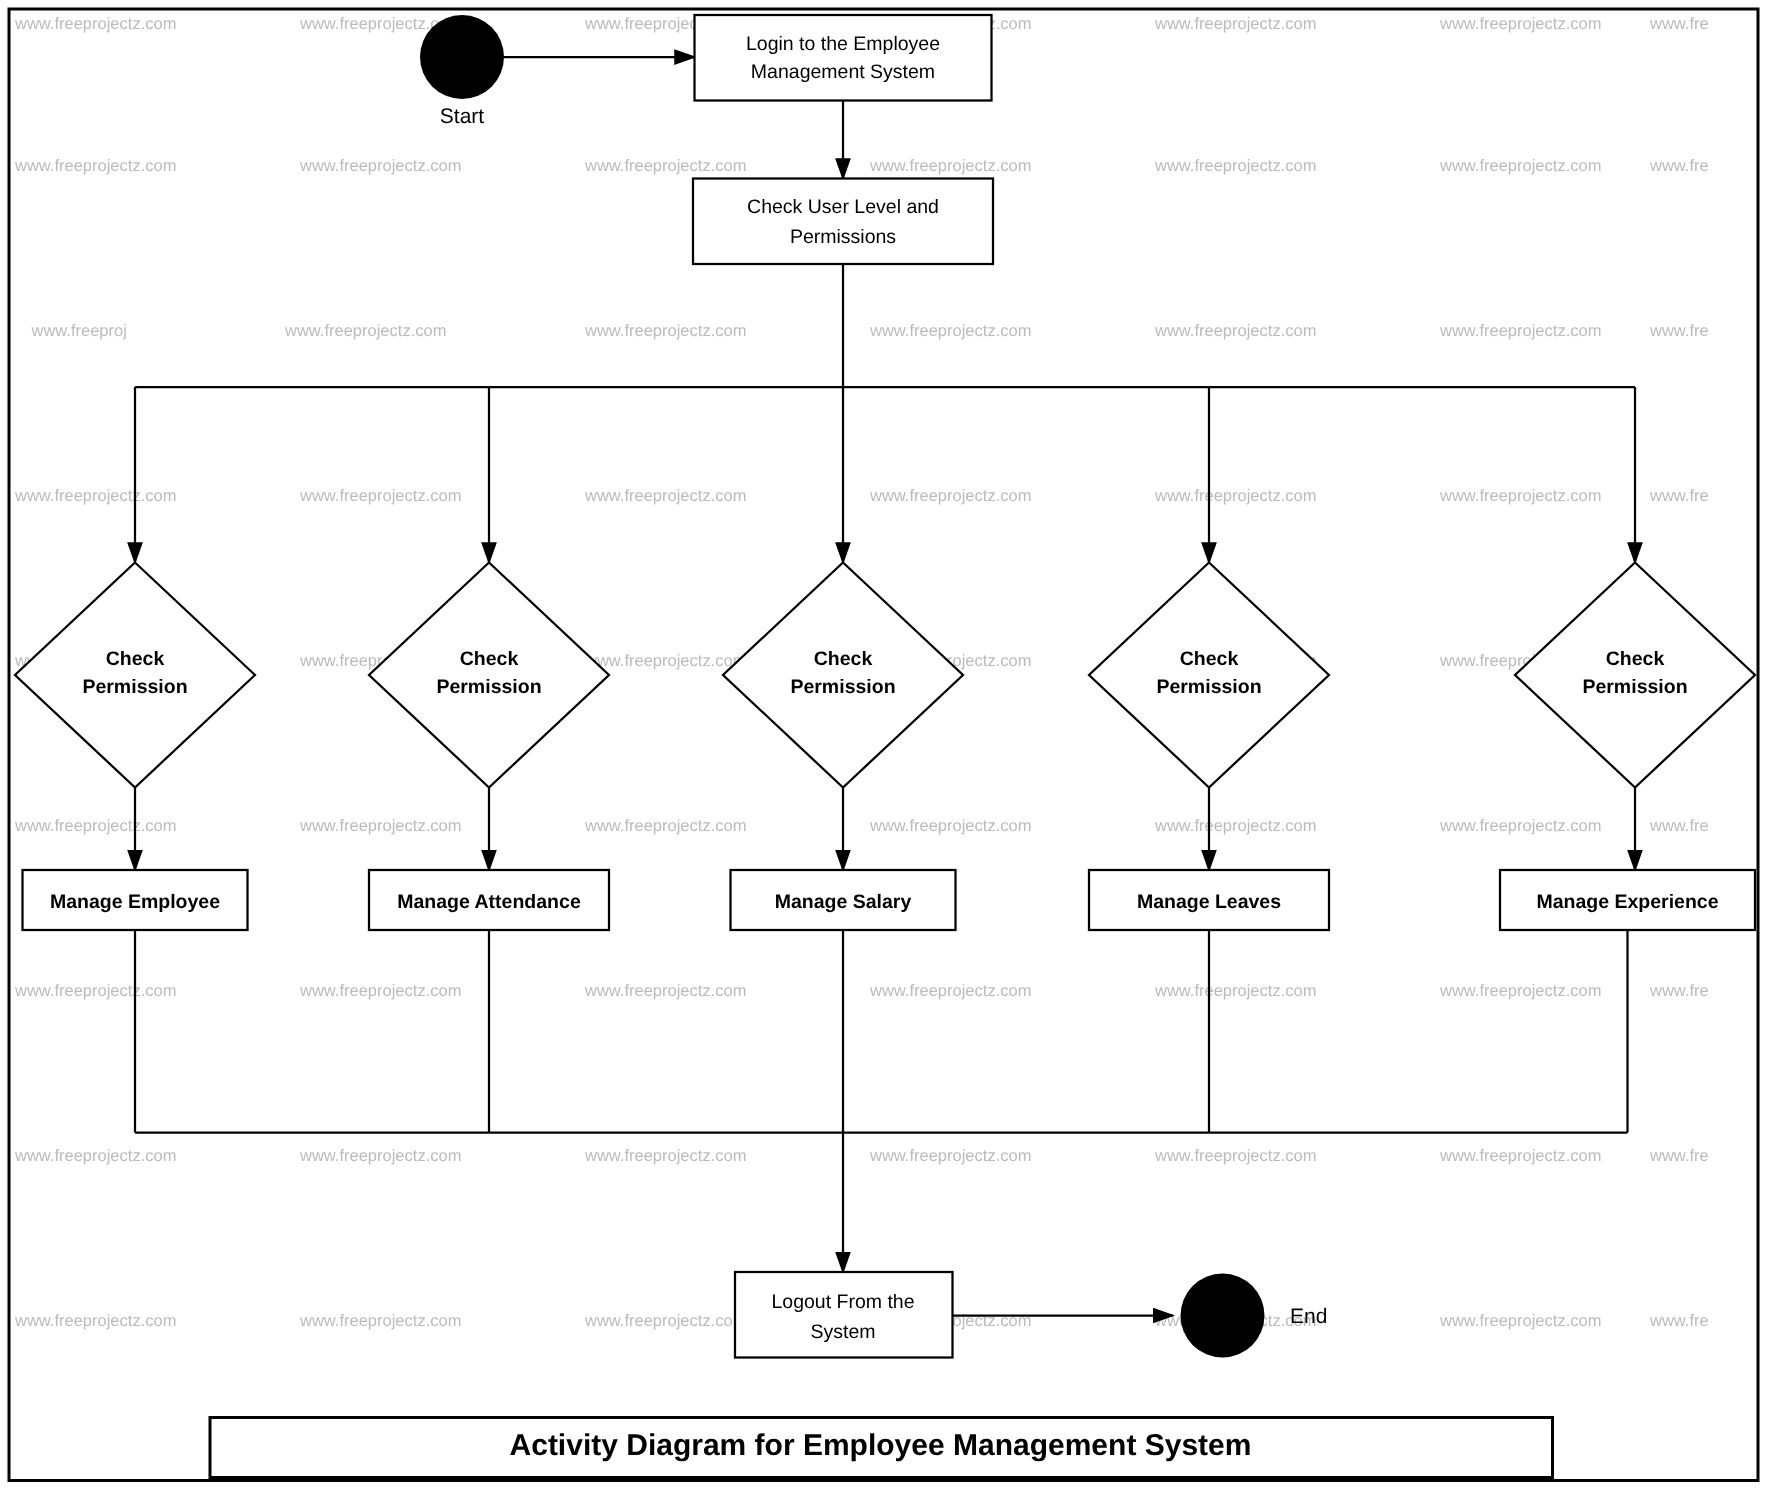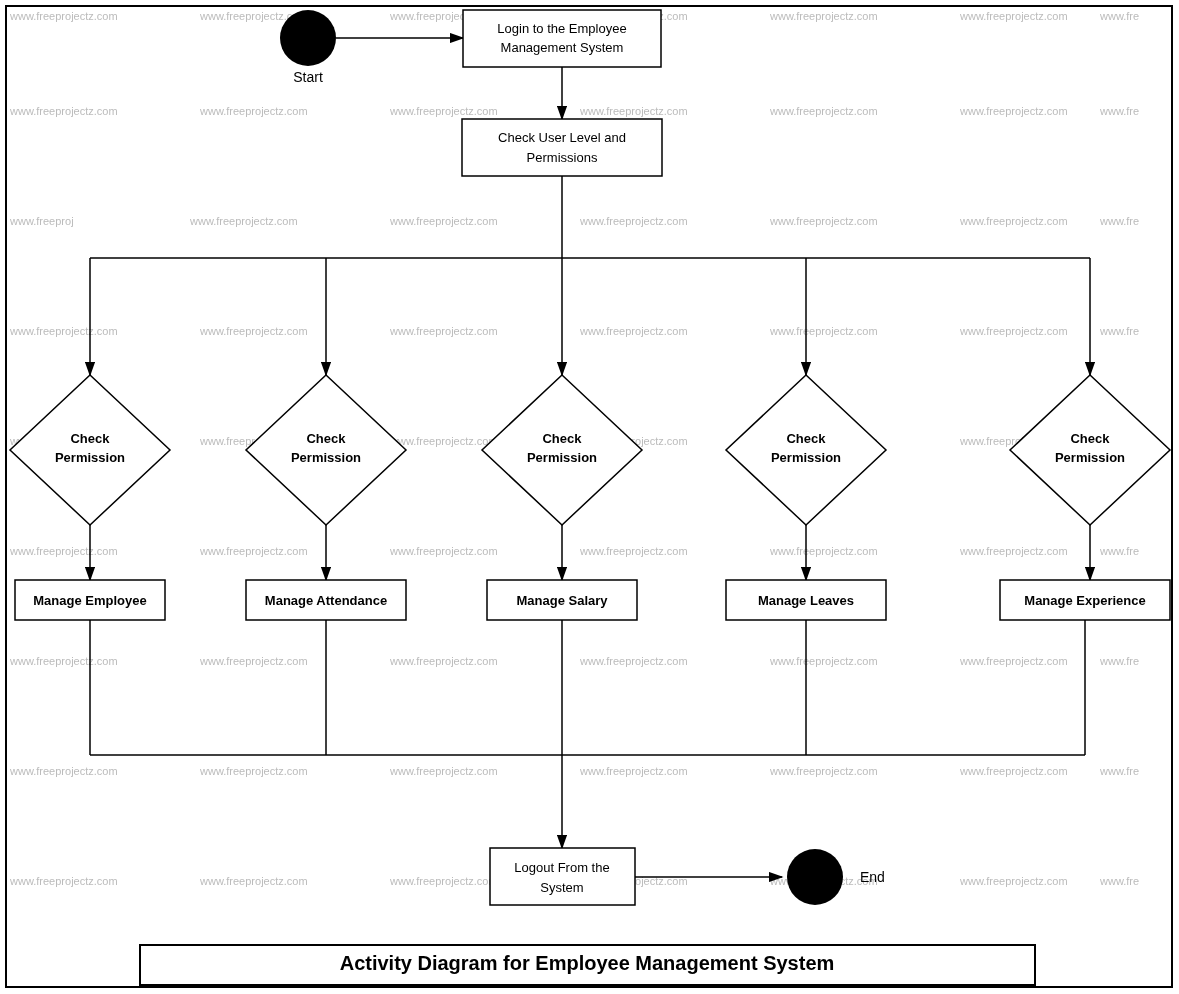--- a/index.html
+++ b/index.html
@@ -65,21 +65,21 @@
   <span class="watermark-text" style="top:10px;left:1100px">www.fre</span>
 
   <span class="watermark-text" style="top:105px;left:10px">www.freeprojectz.com</span>
   <span class="watermark-text" style="top:105px;left:200px">www.freeprojectz.com</span>
   <span class="watermark-text" style="top:105px;left:390px">www.freeprojectz.com</span>
   <span class="watermark-text" style="top:105px;left:580px">www.freeprojectz.com</span>
   <span class="watermark-text" style="top:105px;left:770px">www.freeprojectz.com</span>
   <span class="watermark-text" style="top:105px;left:960px">www.freeprojectz.com</span>
   <span class="watermark-text" style="top:105px;left:1100px">www.fre</span>
 
-  <span class="watermark-text" style="top:215px;left:10px">www.freeproj</span>
+  <span class="watermark-text" style="top:215px;left:21px">www.freeproj</span>
   <span class="watermark-text" style="top:215px;left:190px">www.freeprojectz.com</span>
   <span class="watermark-text" style="top:215px;left:390px">www.freeprojectz.com</span>
   <span class="watermark-text" style="top:215px;left:580px">www.freeprojectz.com</span>
   <span class="watermark-text" style="top:215px;left:770px">www.freeprojectz.com</span>
   <span class="watermark-text" style="top:215px;left:960px">www.freeprojectz.com</span>
   <span class="watermark-text" style="top:215px;left:1100px">www.fre</span>
 
   <span class="watermark-text" style="top:325px;left:10px">www.freeprojectz.com</span>
   <span class="watermark-text" style="top:325px;left:200px">www.freeprojectz.com</span>
   <span class="watermark-text" style="top:325px;left:390px">www.freeprojectz.com</span>

